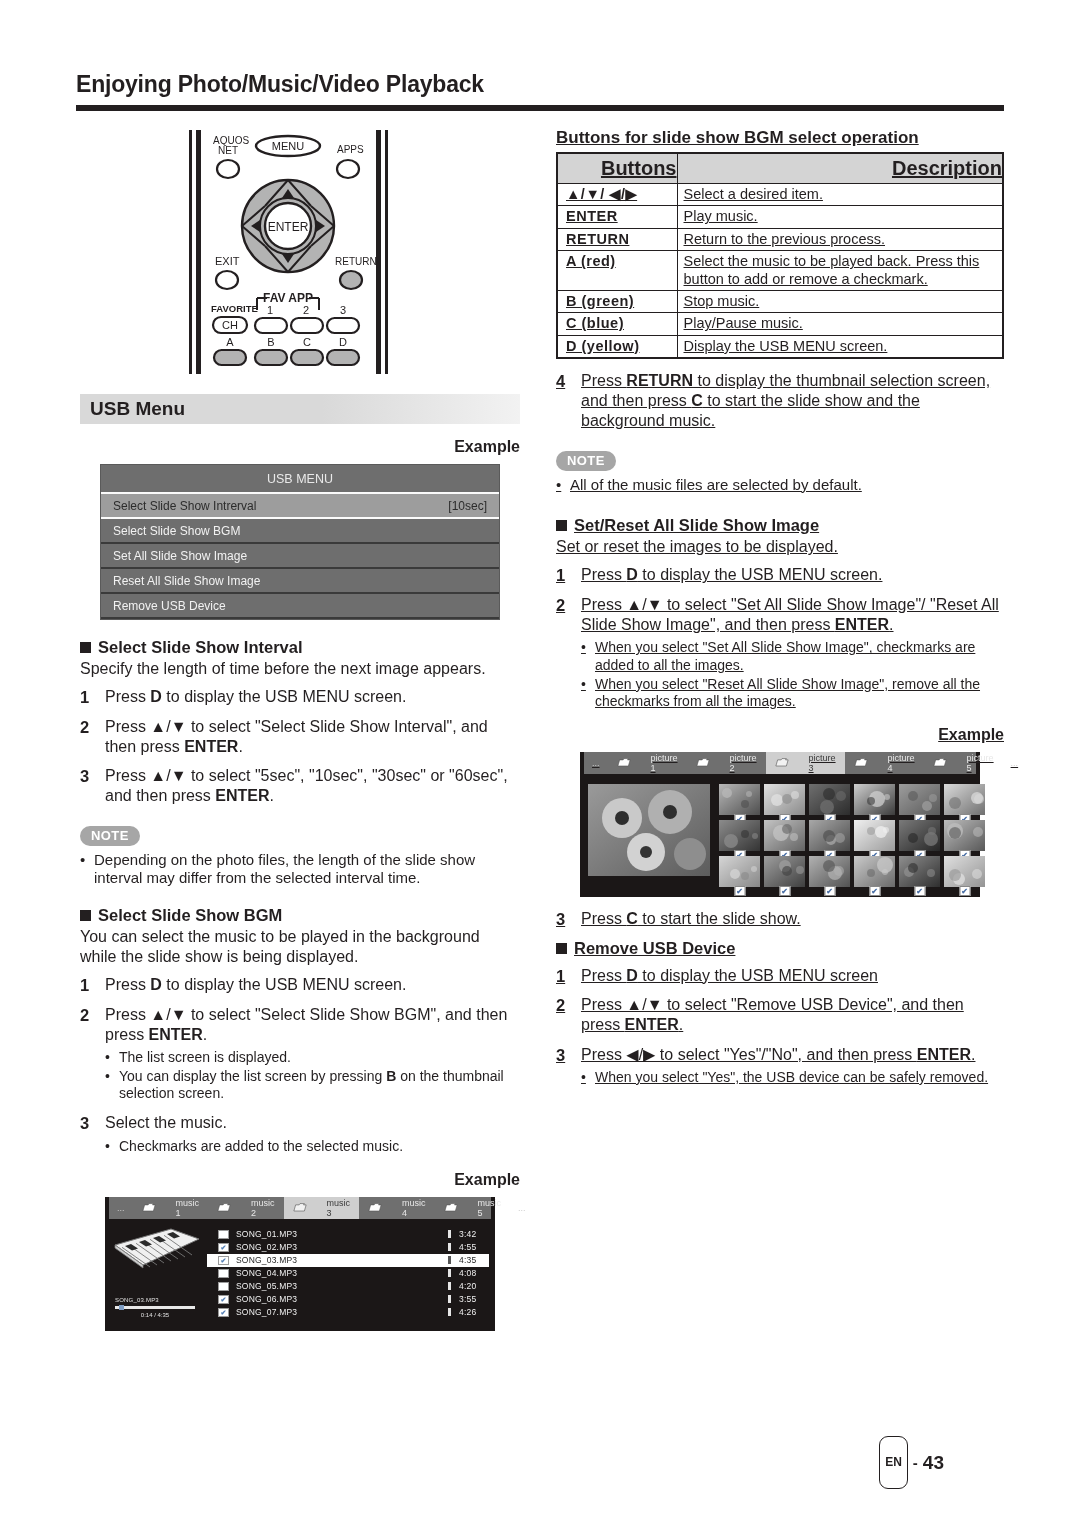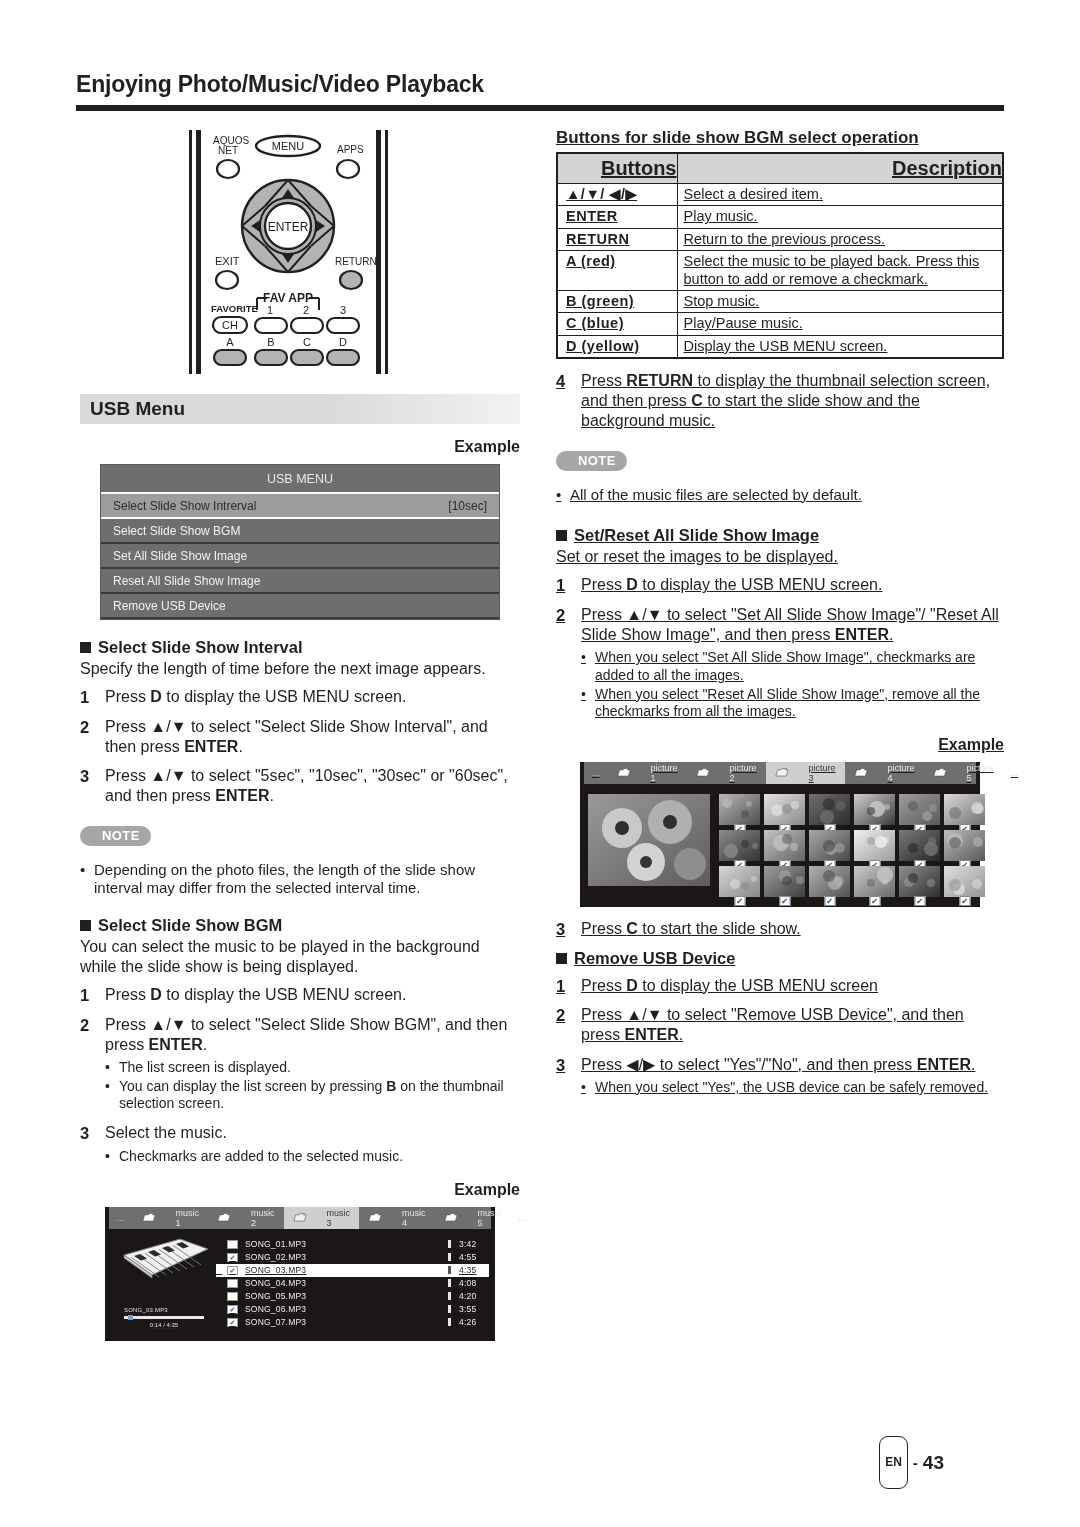--- a/index.html
+++ b/index.html
@@ -79,21 +79,21 @@
   ul.bullets > li {
     display: flex; gap: 8px; font-size: 14px; line-height: 1.22;
     margin-bottom: 2px;
   }
   ul.bullets > li .dot { flex: 0 0 6px; line-height: 1.22; }
 
   
   .note-badge {
     display: inline-block; background: #a6a6a6; color: #ffffff;
     font-size: 13px; font-weight: bold; letter-spacing: 0.4px;
-    padding: 2px 11px 3px 22px; border-radius: 11px; margin: 10px 0 15px 0;
+    padding: 2px 11px 3px 11px; border-radius: 11px; margin: 10px 0 5px 0;
   }
   .note-list { list-style: none; }
   .note-list > li {
     display: flex; gap: 8px; font-size: 15px; line-height: 1.24; margin-bottom: 2px;
   }
   .note-list > li .dot { flex: 0 0 6px; }
 
   
   .tbl-title { font-size: 17px; font-weight: bold; margin-bottom: 4px; }
   table.btns { border-collapse: collapse; width: 448px; border: 2px solid #231f20; }
@@ -127,21 +127,21 @@
   .cell { position: relative; }
   .cell .th { width: 41px; height: 31px; display: block; }
   .cell .chk {
     position: absolute; left: 50%; transform: translateX(-50%); bottom: -9px;
     width: 11px; height: 10px; background: #ffffff; border: 1px solid #888;
     font-size: 8px; line-height: 9px; text-align: center; color: #4a6fa5; font-weight: bold;
   }
 
   
   .mus-screen { width: 390px; margin: 0 auto; background: #1b1717; padding-bottom: 12px; }
-  .mus-body { display: flex; padding: 6px 6px 0 15px; text-decoration: underline; }
+  .mus-body { display: flex; padding: 6px 6px 0 6px; }
   .piano-col { width: 96px; flex: 0 0 auto; position: relative; }
   .now-play { margin-top: 24px; padding-left: 4px; }
   .now-play .np-title { font-size: 6px; color: #e2e2e2; letter-spacing: 0.2px; }
   .np-bar { width: 80px; height: 3px; background: #e8e8e8; margin-top: 3px; position: relative; }
   .np-bar .knob { position: absolute; left: 4px; top: -1px; width: 5px; height: 5px; background: #7e9dc4; }
   .np-time { font-size: 6px; color: #e2e2e2; text-align: center; width: 80px; margin-top: 3px; }
   .track-list { flex: 1 1 auto; padding-top: 3px; }
   .track {
     display: flex; align-items: center; height: 13px; font-size: 8.5px; color: #f0f0f0;
     letter-spacing: 0.2px;

